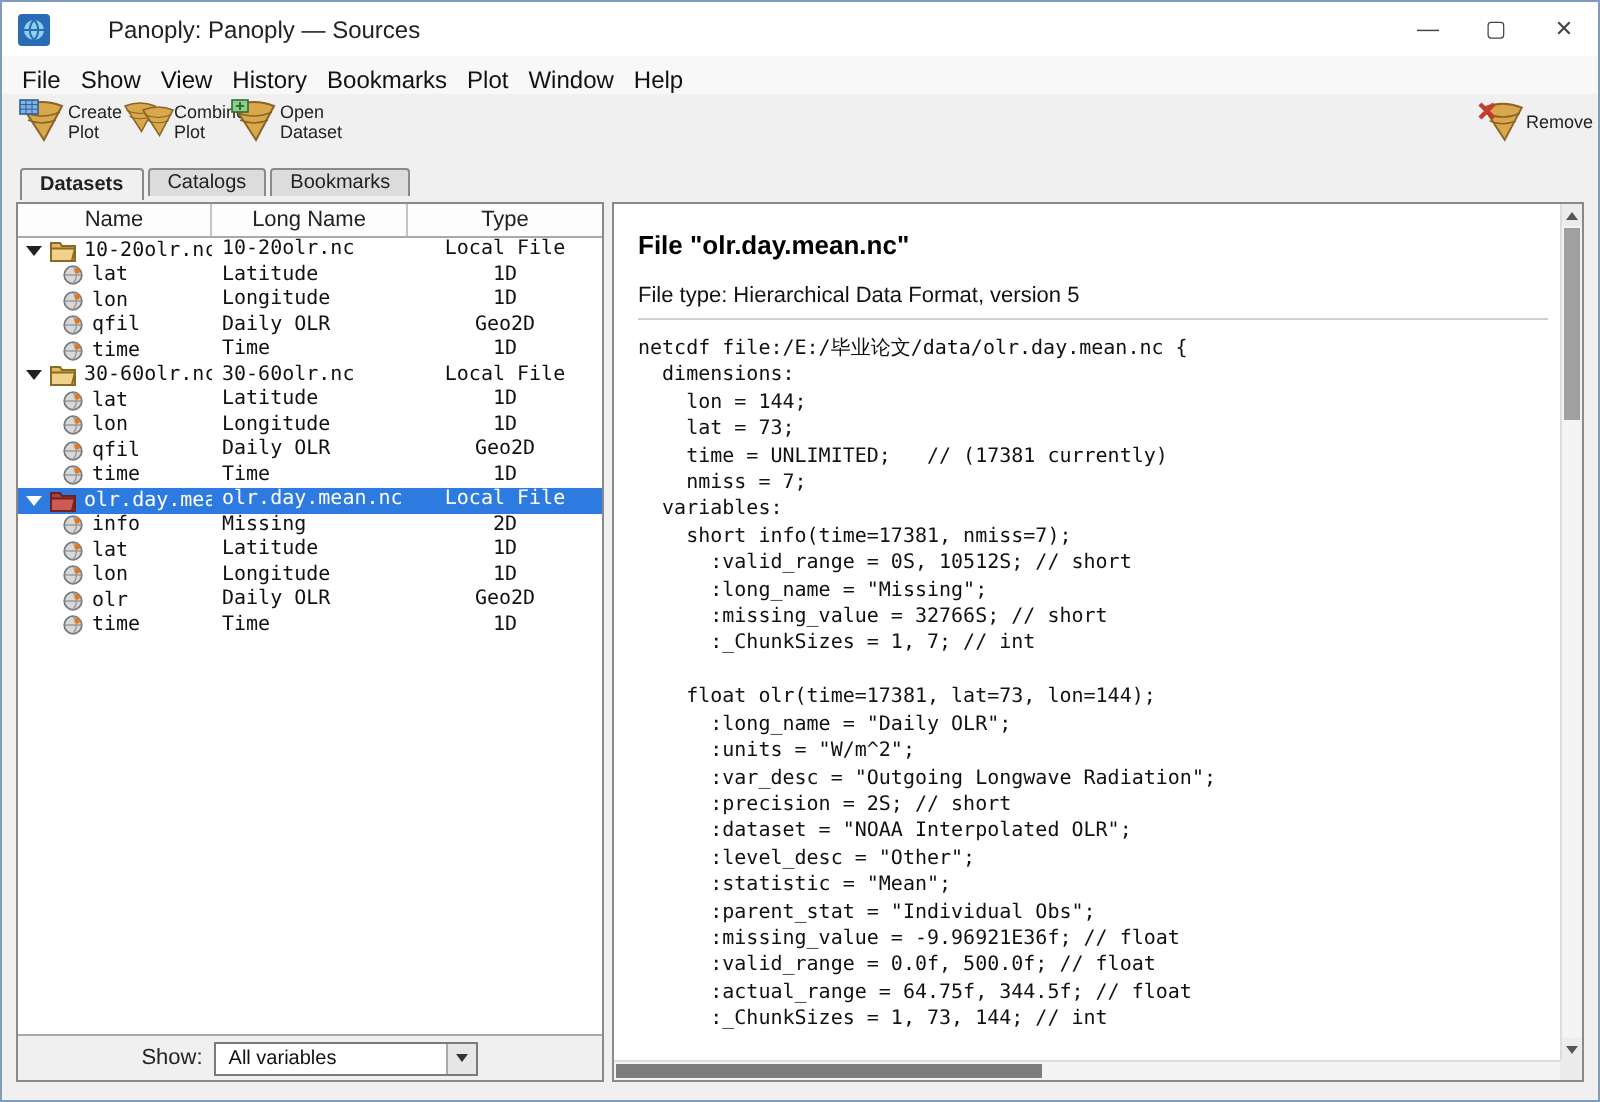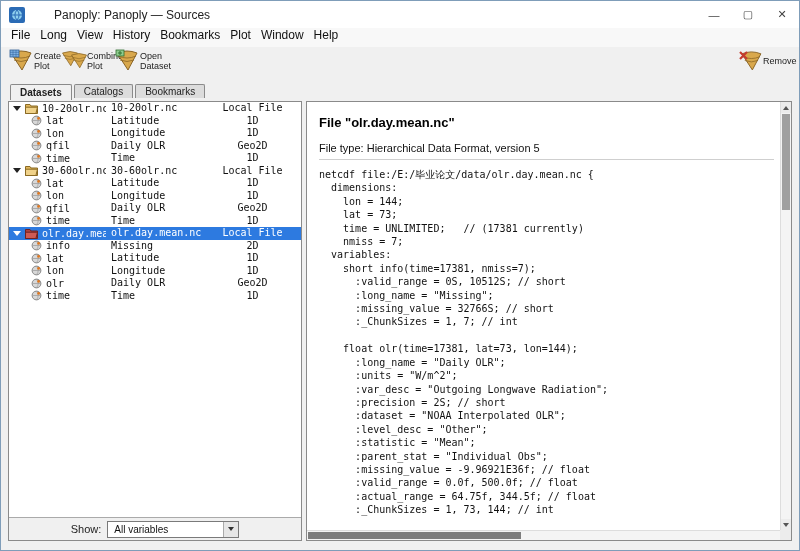--- a/index.html
+++ b/index.html
@@ -12,21 +12,21 @@
     font-family:"Liberation Sans",sans-serif;
     position:relative;overflow:hidden;
   }
   
   .titlebar{height:27px;background:#ffffff;display:flex;align-items:center;padding-left:8px;flex:0 0 auto;gap:22px;}
   .appicon{width:16px;height:16px;margin-right:7px;display:flex;}
   .title{font-size:12px;color:#222;}
   .wincontrols{margin-left:auto;display:flex;height:100%;}
   .winbtn{width:34px;display:flex;align-items:center;justify-content:center;font-size:11px;color:#444;cursor:default;}
   
-  .menubar{height:19px;background:#f8f8f8;display:flex;align-items:flex-start;padding-left:5px;flex:0 0 auto;}
+  .menubar{height:19px;background:#f8f8f8;display:flex;align-items:flex-end;padding-left:5px;flex:0 0 auto;}
   .mitem{font-size:12px;padding:0 5px;color:#111;}
   
   .toolbar{height:37px;display:flex;align-items:flex-start;padding:1px 8px 0 8px;background:#f0f0f0;flex:0 0 auto;}
   .tgroup{display:flex;}
   .tspacer{flex:1;}
   .tbtn{width:53px;display:flex;flex-direction:row;align-items:center;font-size:9px;color:#222;padding-top:1px;}
   .ticonbox{height:23px;display:flex;align-items:center;justify-content:center;}
   
   .tabs{display:flex;padding-left:9px;height:17px;background:#f0f0f0;flex:0 0 auto;}
   .tab{font-size:10px;padding:0 9px;border:1px solid #8a8a8a;border-bottom:none;background:#dcdcdc;
@@ -91,21 +91,21 @@
     <span class="title">Panoply: Panoply — Sources</span>
     <div class="wincontrols">
       <div class="winbtn">—</div>
       <div class="winbtn">▢</div>
       <div class="winbtn">✕</div>
     </div>
   </div>
 
   <div class="menubar" id="menubar">
       <span class="mitem">File</span>
-      <span class="mitem">Long</span>
+      <span class="mitem">Show</span>
       <span class="mitem">View</span>
       <span class="mitem">History</span>
       <span class="mitem">Bookmarks</span>
       <span class="mitem">Plot</span>
       <span class="mitem">Window</span>
       <span class="mitem">Help</span>
     </div>
 
   <div class="toolbar">
     <div class="tgroup" id="toolbar-left">
@@ -170,20 +170,25 @@
 
   <div class="tabs" id="tabs">
       <div class="tab active">Datasets</div>
       <div class="tab">Catalogs</div>
       <div class="tab">Bookmarks</div>
     </div>
 
   <div class="main">
 
     <div class="left">
+      <div class="cols" id="tree-header">
+          <div class="col w-name">Name</div>
+          <div class="col w-long">Long Name</div>
+          <div class="col w-type">Type</div>
+        </div>
       <div class="tree" id="tree">
           <div class="trow">
             <div class="tc c-name">
               <span class="expander"></span>
               <span class="ticon">
                 <svg width="13" height="11" viewBox="0 0 13 11">
                   <path d="M0.5 1.5h4.5l1 1.5h6.5v7.5h-12z" fill="#e3b85e" stroke="#8a6a24" stroke-width="1"></path>
                   <path d="M0.5 4.2h12l-1.6 6.3h-10.4z" fill="#f0d28a" stroke="#8a6a24" stroke-width="1"></path>
                 </svg>
               </span>

